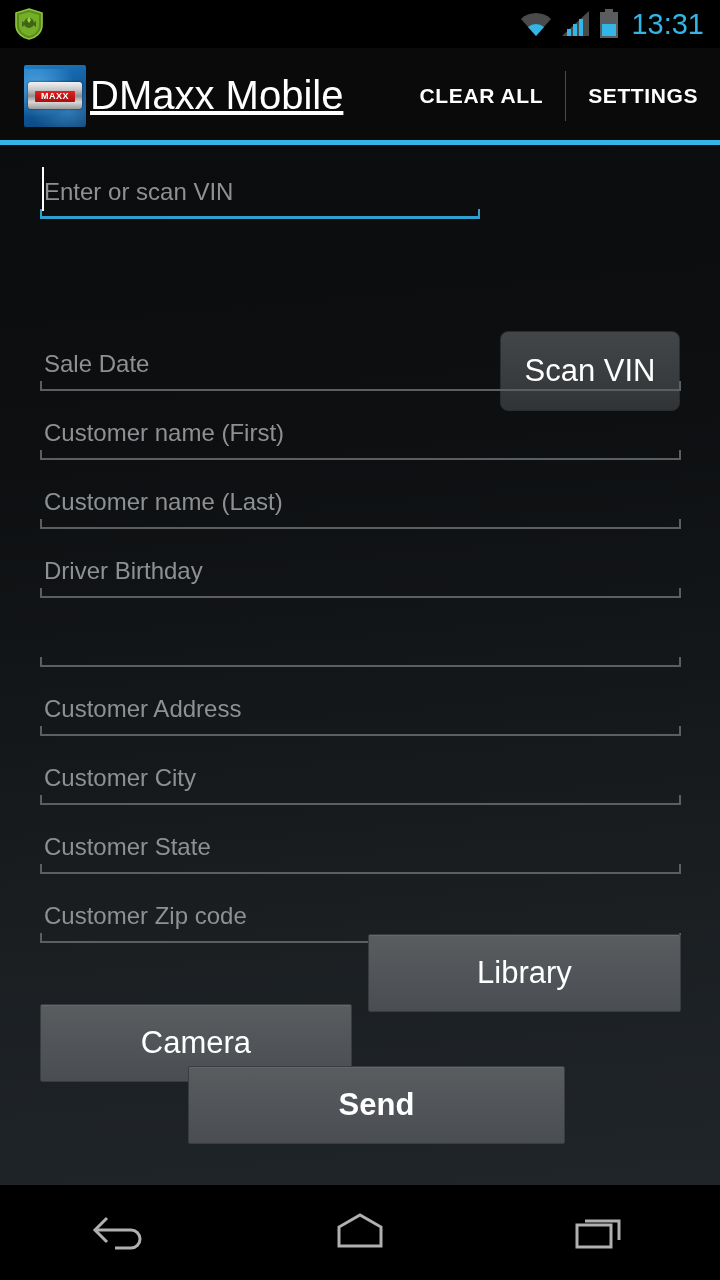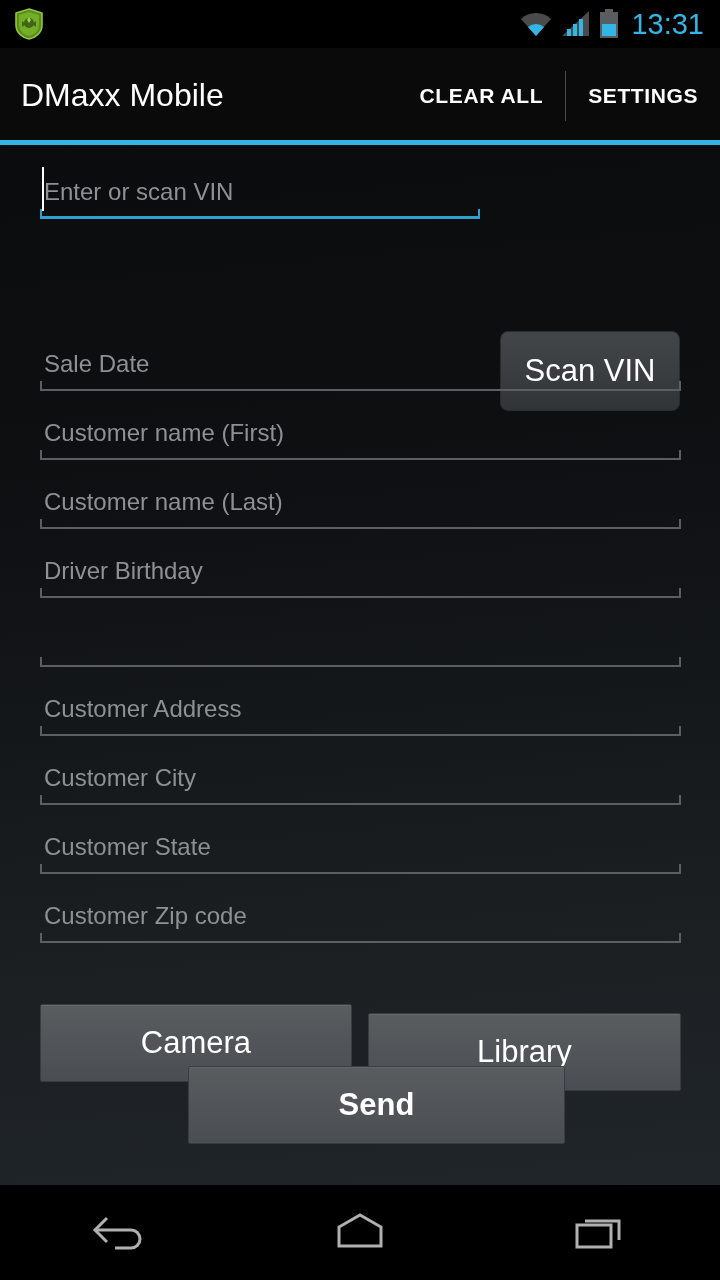--- a/index.html
+++ b/index.html
@@ -106,25 +106,26 @@
     color: #fff;
     font-size: 9px;
     font-weight: bold;
     text-align: center;
     line-height: 12px;
     letter-spacing: 0.5px;
     font-family: "Liberation Sans", sans-serif;
   }
   .app-title {
     color: #ffffff;
-    font-size: 32px;
-    margin-left: 21px;
+    font-size: 40px;
+    margin-left: 4px;
     flex: 1;
     white-space: nowrap;
     letter-spacing: 0px;
+    text-decoration: underline;
   }
   .ab-action {
     color: #ffffff;
     font-size: 21px;
     font-weight: bold;
     letter-spacing: 0.6px;
     padding: 0 22px;
     height: 95px;
     display: flex;
     align-items: center;
@@ -222,21 +223,21 @@
     border-radius: 2px;
     color: #ffffff;
     font-size: 31px;
     display: flex;
     align-items: center;
     justify-content: center;
     box-sizing: border-box;
     box-shadow: 0 1px 0 rgba(255,255,255,0.07) inset;
   }
   .btn-camera { left: 40px; top: 859px; width: 312px; height: 78px; }
-  .btn-library { left: 368px; top: 868px; width: 313px; height: 78px; }
+  .btn-library { left: 368px; top: 789px; width: 313px; height: 78px; }
   .btn-send { left: 188px; top: 921px; width: 377px; height: 78px; font-weight: bold; }
 
   
   .nav-bar {
     position: absolute;
     left: 0; top: 1185px;
     width: 720px; height: 95px;
     background: #000000;
     display: flex;
     align-items: center;
@@ -287,20 +288,26 @@
           <rect x="6" y="0" width="8" height="3" fill="#5a5d5f"></rect>
           <rect x="1" y="3" width="18" height="26" fill="#5a5d5f"></rect>
           <rect x="3" y="15" width="14" height="12" fill="#33b5e5"></rect>
         </svg>
       </span>
       <span class="clock">13:31</span>
     </div>
   </div>
 
   <div class="action-bar">
+    <div class="app-icon">
+      <div class="globe"></div>
+      <div class="plate"></div>
+      <div class="plate-red"></div>
+      <div class="plate-txt">MAXX</div>
+    </div>
     <div class="app-title">DMaxx Mobile</div>
     <div class="ab-action">CLEAR ALL</div>
     <div class="ab-divider"></div>
     <div class="ab-action">SETTINGS</div>
   </div>
   <div class="blue-rule"></div>
 
   <div class="content">
 
     <div class="field vin-field focused">

